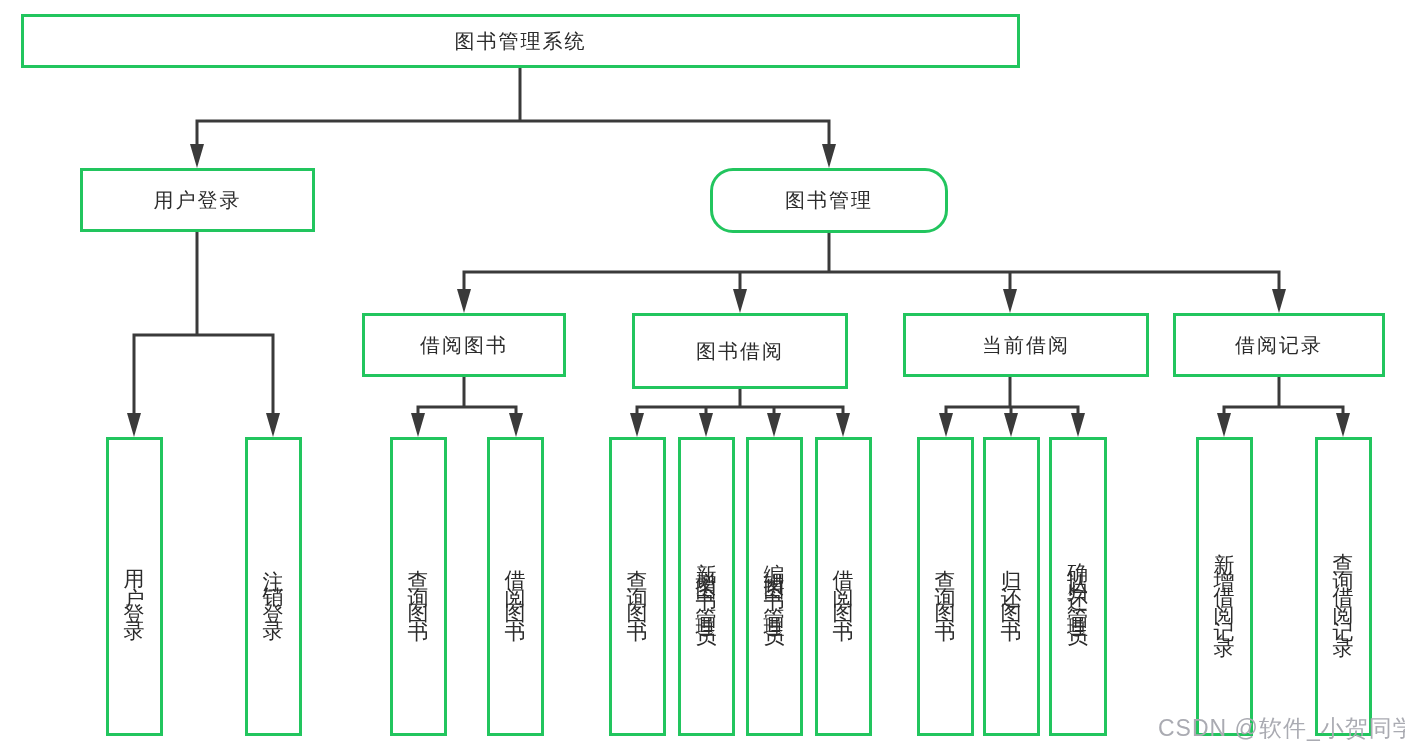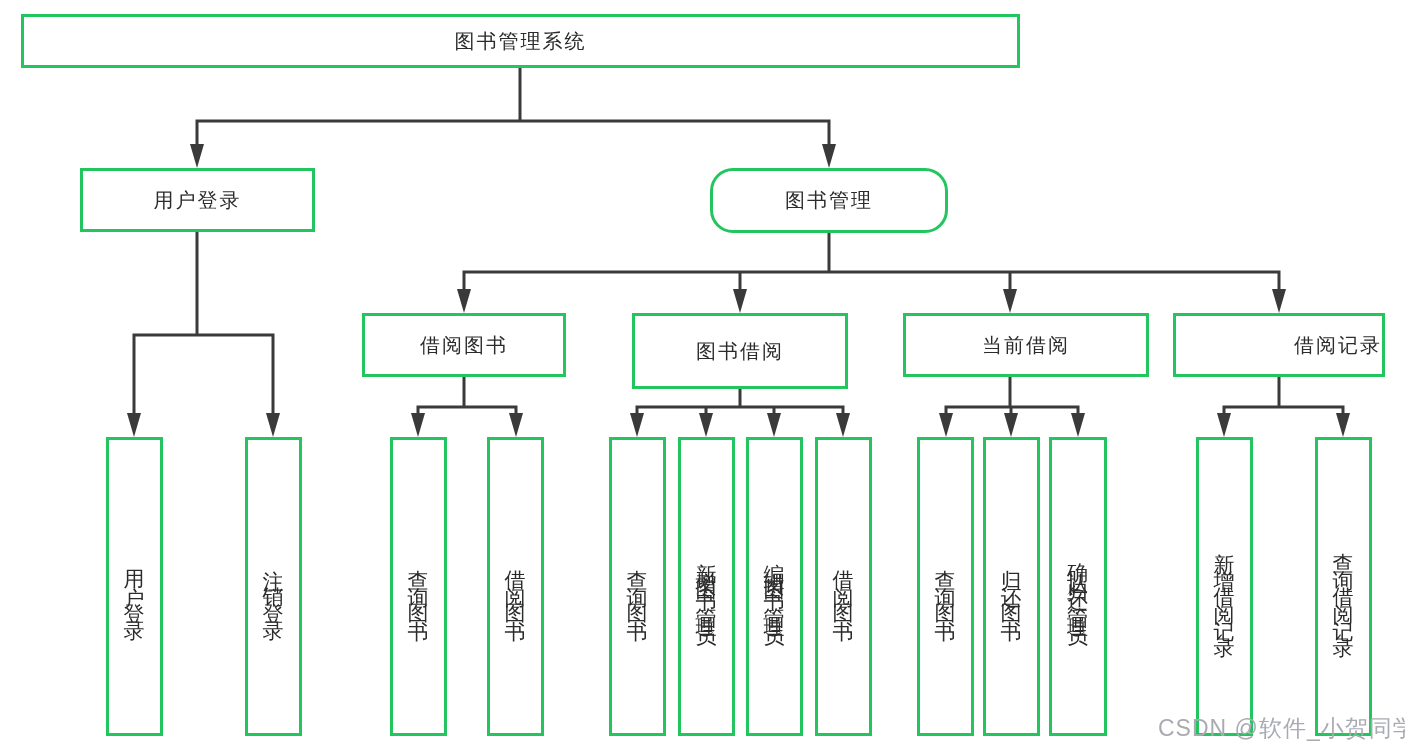--- a/index.html
+++ b/index.html
@@ -32,21 +32,21 @@
     letter-spacing: 2px;
     white-space: nowrap;
     color: #2b2b2b;
   }
   .node-root   { left: 21px;  top: 14px;  width: 999px; height: 54px; }
   .node-user   { left: 80px;  top: 168px; width: 235px; height: 64px; }
   .node-book   { left: 710px; top: 168px; width: 238px; height: 65px; border-radius: 23px; }
   .node-g1     { left: 362px; top: 313px; width: 204px; height: 64px; }
   .node-g2     { left: 632px; top: 313px; width: 216px; height: 76px; }
   .node-g3     { left: 903px; top: 313px; width: 246px; height: 64px; }
-  .node-g4     { left: 1173px;top: 313px; width: 212px; height: 64px; justify-content: flex-end; }
+  .node-g4     { left: 1173px;top: 313px; width: 212px; height: 64px; }
   .leaf {
     top: 437px;
     width: 57px;
     height: 299px;
   }
   .vlabel {
     writing-mode: vertical-rl;
     text-orientation: mixed;
     font-size: 21px;
     line-height: 1;

